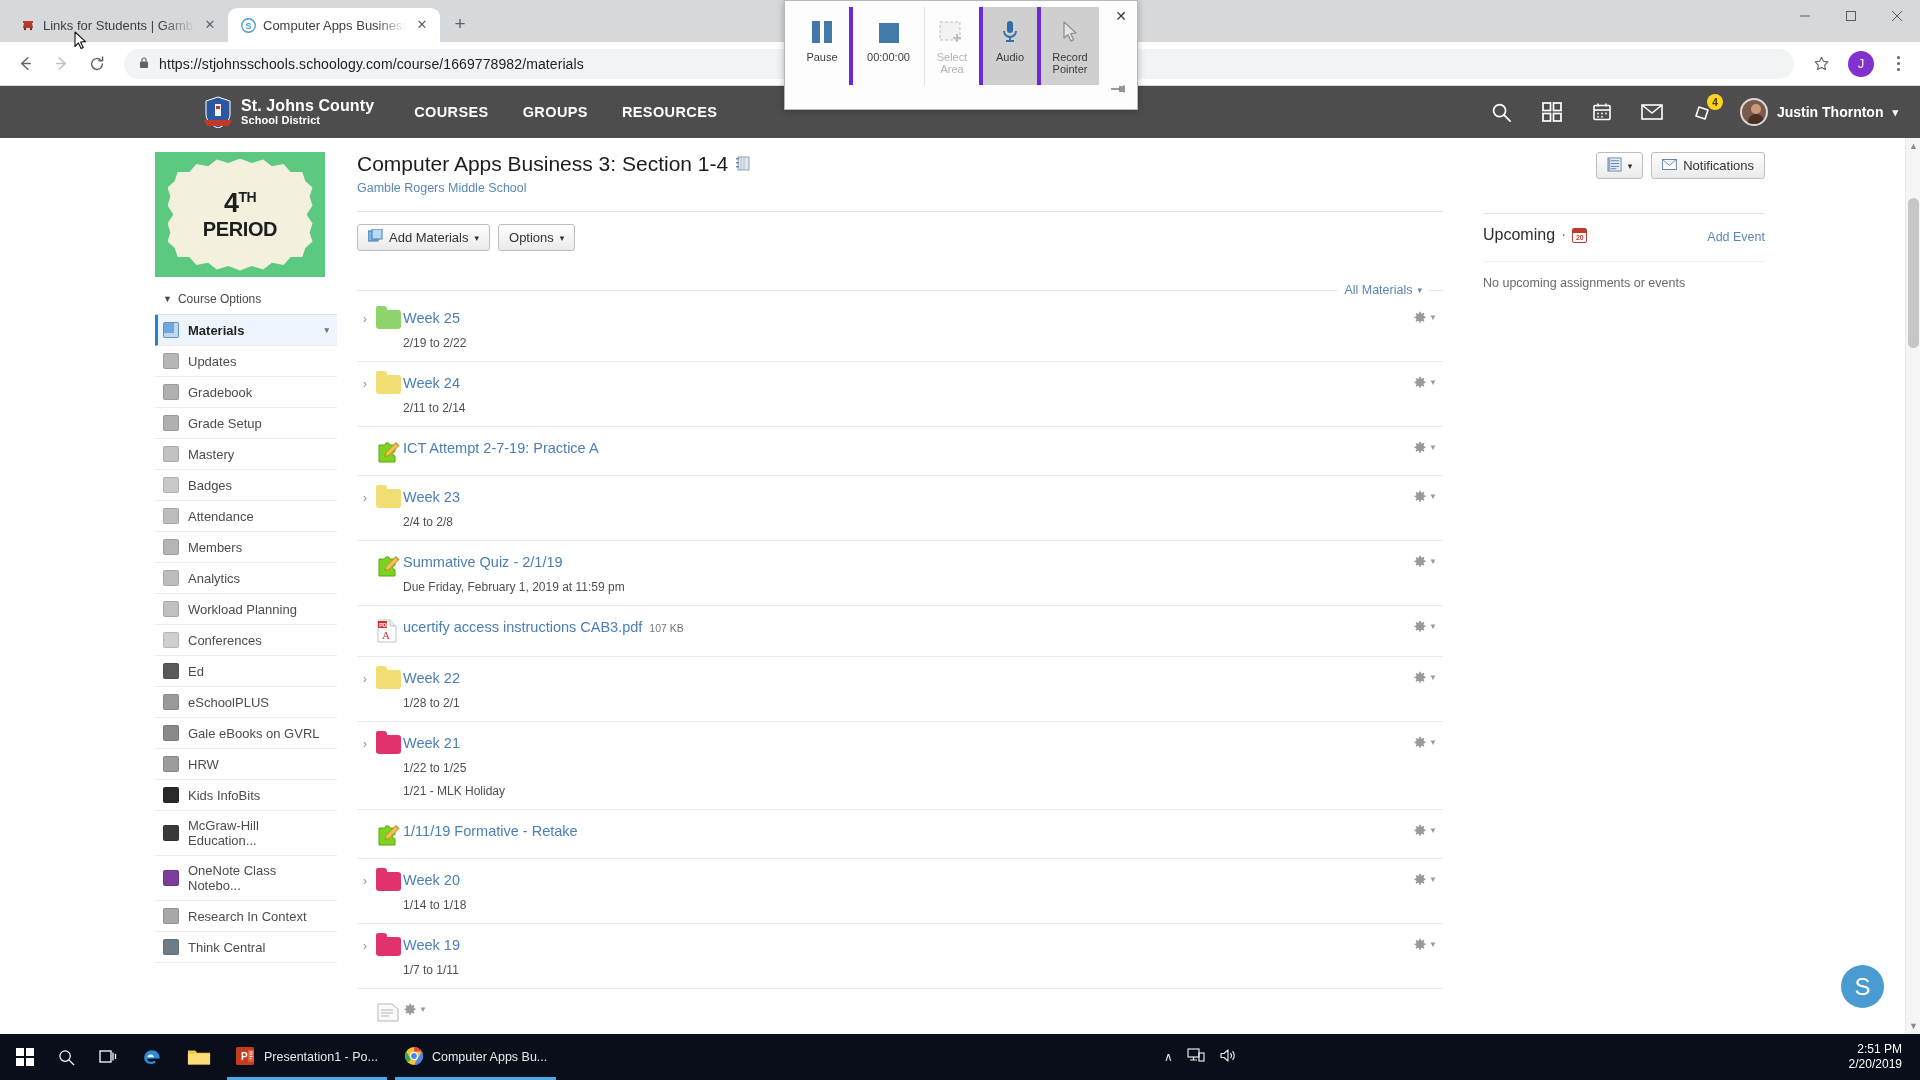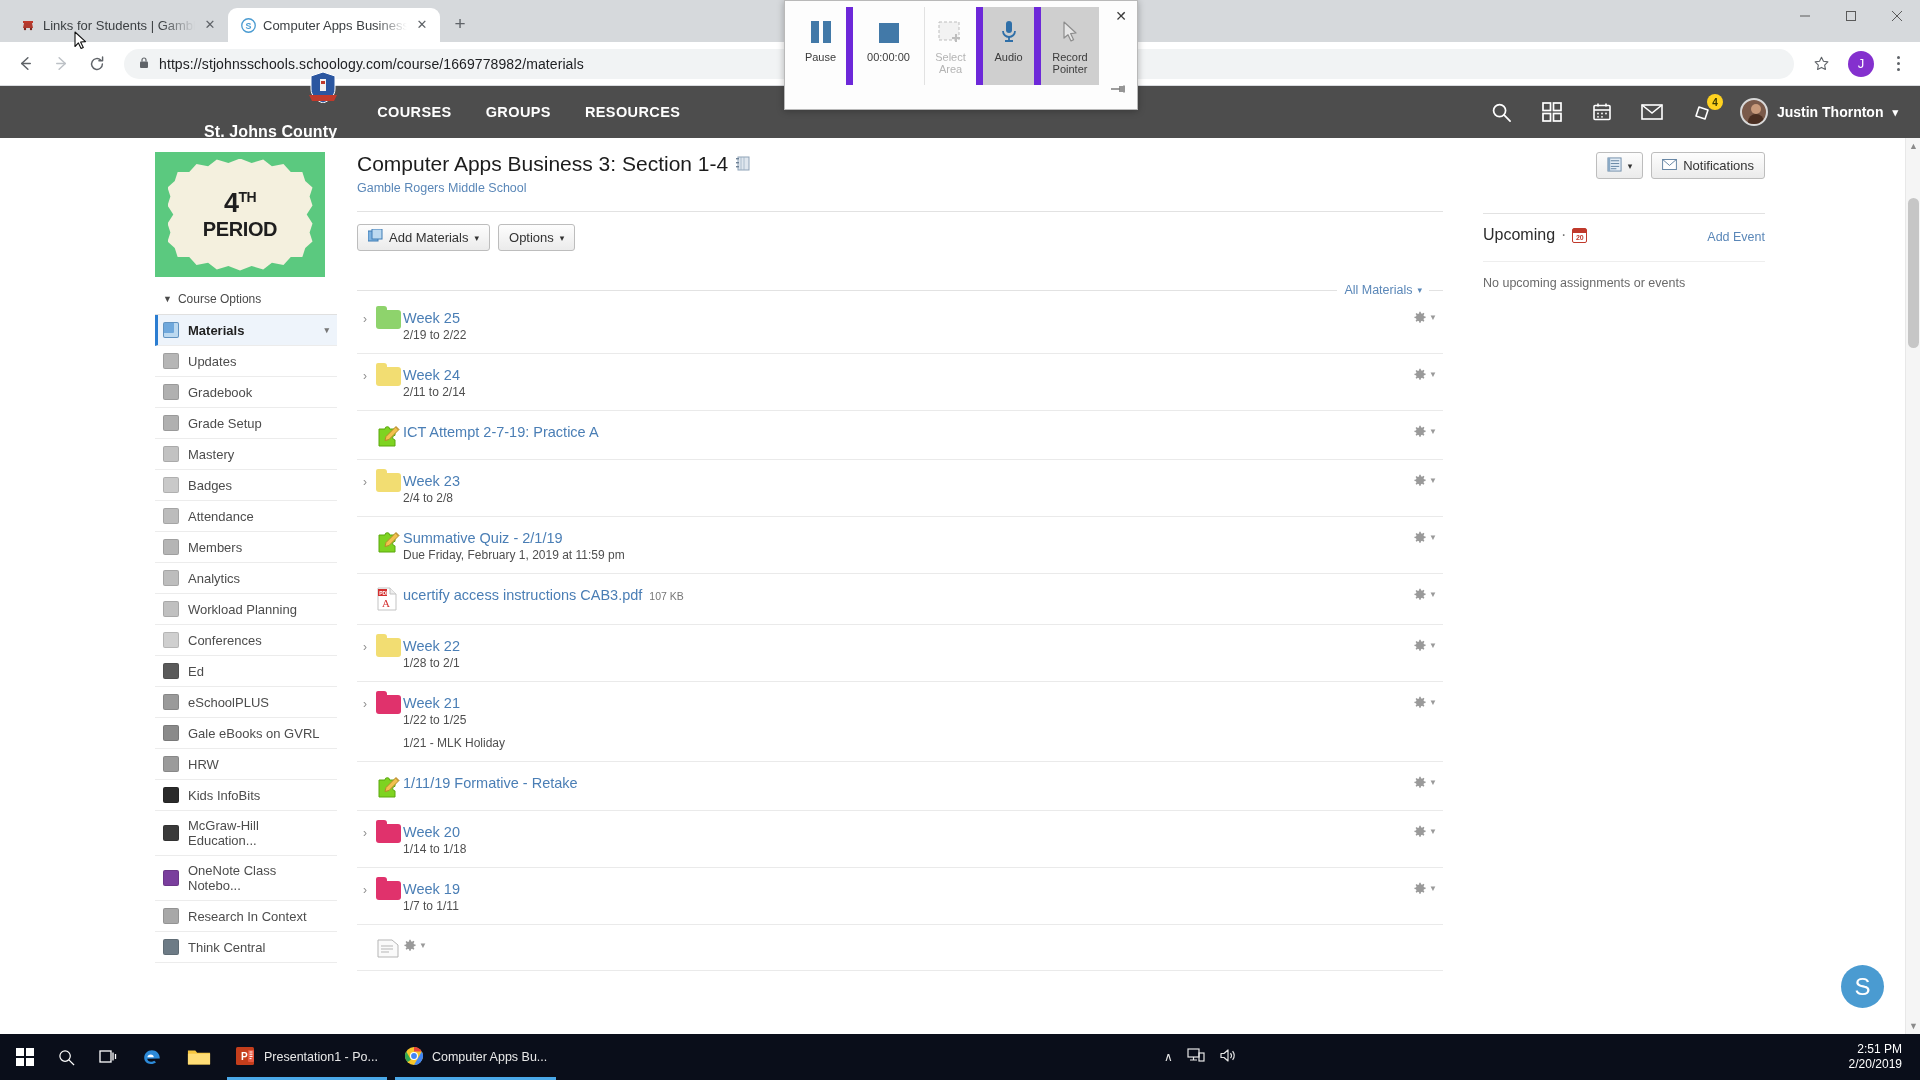--- a/index.html
+++ b/index.html
@@ -53,35 +53,35 @@
   
   .rec-toolbar{
     position:absolute; left:784px; top:0px; width:354px; height:110px;
     background:#fdfdfd; border:1px solid #b9b9b9; box-shadow:0 1px 7px rgba(0,0,0,.28);
     z-index:900; display:flex; align-items:flex-start; padding:6px 4px 0 10px;
   }
   .rec-group{ display:flex; align-items:stretch; height:78px; }
   .rec-item{
     width:58px; display:flex; flex-direction:column; align-items:center; justify-content:flex-start;
     padding-top:8px; font-size:11px; color:#3b3b3b; text-align:center; line-height:12px;
-    border-right:7px solid #6d28d9;
+    border-right:4px solid #6d28d9;
   }
   .rec-item.nodiv{ border-right:none; }
   .rec-item.selected{ background:#cfcfcf; }
   .rec-item.disabled{ color:#b4b4b4; }
   .rec-glyph{ height:36px; display:flex; align-items:center; justify-content:center; }
   .rec-time{ width:72px; display:flex; flex-direction:column; align-items:center; padding-top:8px;
     font-size:11px; color:#3b3b3b; border-right:1px solid #e2e2e2;}
   .rec-close{ position:absolute; right:10px; top:8px; font-size:14px; color:#3b3b3b; line-height:1;}
   .rec-pin{ position:absolute; right:10px; bottom:12px; color:#7c7c7c; font-size:13px;}
   .cursor-arrow{ position:absolute; left:74px; top:31px; width:13px; height:19px; z-index:950; }
 
   
   .sg-header{ height:52px; background:#4d4d4d; display:flex; align-items:center; padding:0 22px; color:#fff;}
-  .sg-logo{ display:flex; align-items:flex-end; gap:21px; margin-left:182px;flex-direction:column; }
+  .sg-logo{ display:flex; align-items:center; gap:9px; margin-left:182px; }
   .sg-logo-text{ line-height:1.06; }
   .sg-logo-text .l1{ font-size:16px; font-weight:bold; letter-spacing:.1px;}
   .sg-logo-text .l2{ font-size:11px; font-weight:bold; letter-spacing:.1px;}
   .sg-nav{ display:flex; align-items:flex-end; gap:34px; margin-left:40px; }
   .sg-nav a{ color:#fff; font-size:14.5px; font-weight:bold; letter-spacing:.4px;}
   .sg-right{ margin-left:auto; display:flex; align-items:center; gap:26px; }
   .sg-ic{ width:24px;height:24px;display:flex;align-items:center;justify-content:center;position:relative;}
   .badge{ position:absolute; top:-6px; right:-9px; background:#ffd21f; color:#3a3a00;
     font-size:10px; font-weight:bold; border-radius:50%; width:16px;height:16px;
     display:flex;align-items:center;justify-content:center;}
@@ -126,21 +126,21 @@
   .mat-head .rule{ flex:1; height:1px; background:#e2e2e2; }
   .mat-head .lbl{ font-size:12.5px; color:#5a87b8; padding:0 7px; display:flex; align-items:center; gap:5px;}
 
   .mat-list{ border-top:0; }
   .mat-row{ display:flex; align-items:flex-start; padding:12px 0 11px 0; border-bottom:1px solid #eaeaea; position:relative;}
   .mat-arrow{ width:16px;flex:0 0 16px; color:#8f8f8f; font-size:12px; padding-top:3px; text-align:center;}
   .mat-icon{ width:30px; flex:0 0 30px; display:flex; justify-content:center; padding-top:1px;}
   .mat-body{ flex:1 1 auto; min-width:0; }
   .mat-title{ font-size:14.5px; color:#4a7eb5; display:inline; }
   .mat-size{ font-size:10.5px; color:#777; margin-left:7px; }
-  .mat-meta{ font-size:12px; color:#4f4f4f; margin-top:1px; }
+  .mat-meta{ font-size:12px; color:#4f4f4f; margin-top:9px; }
   .mat-meta + .mat-meta{ margin-top:9px; }
   .gear{ flex:0 0 30px; color:#9a9a9a; font-size:13px; display:flex; align-items:flex-start; gap:2px; padding-top:2px;}
 
   
   .folder{ width:25px;height:19px; border-radius:1px 3px 3px 3px; position:relative; display:block;}
   .folder::before{ content:""; position:absolute; left:0; top:-4px; width:11px;height:5px;border-radius:2px 3px 0 0;}
   .puzzle{ width:25px;height:24px; position:relative; }
   .pdfic{ width:22px;height:26px; background:#fff; border:1px solid #c9c9c9; position:relative;}
   .docic{ width:23px;height:21px; background:#fbfbfb; border:1px solid #bbb; position:relative;}
 

